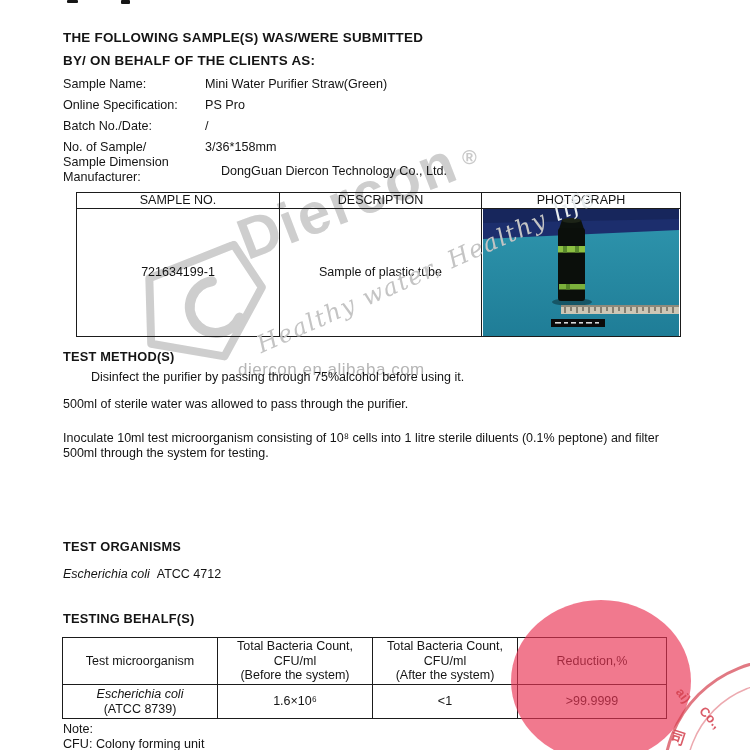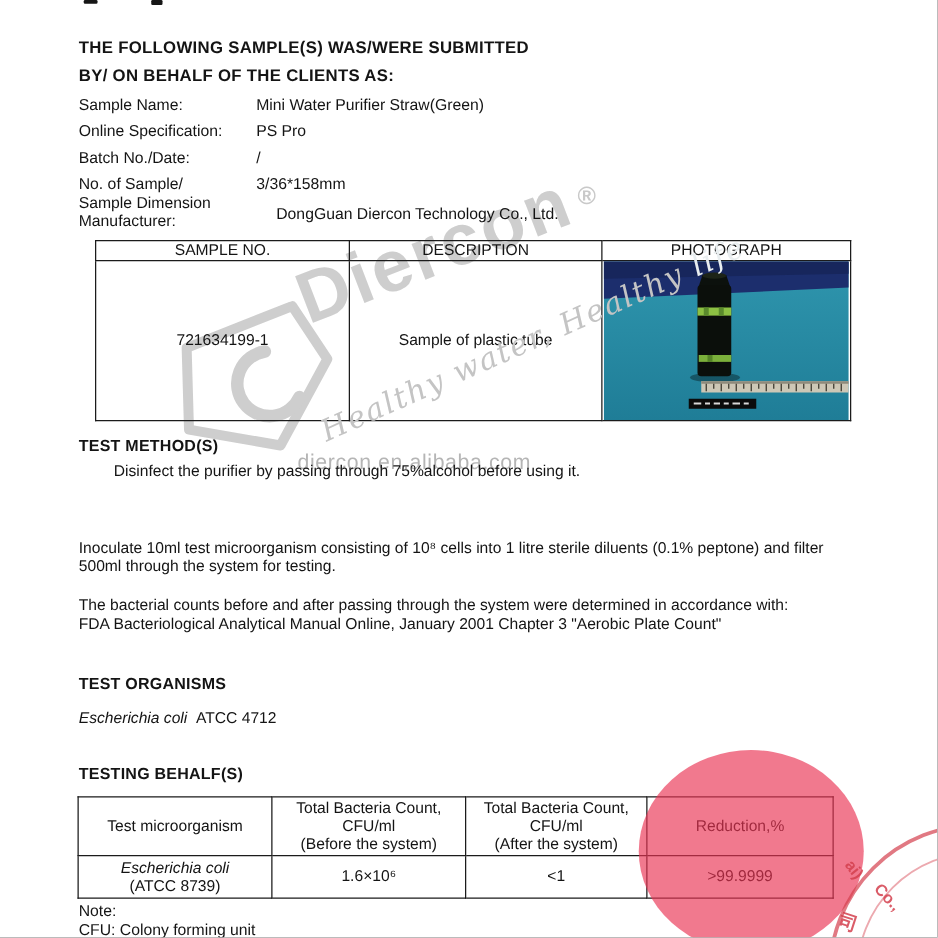--- a/index.html
+++ b/index.html
@@ -192,24 +192,23 @@
             </g>
           </svg>
         </span>
       </td>
     </tr>
   </tbody>
     </table>
 
   <div class="section-heading" style="top:349px;">TEST METHOD(S)</div>
   <div class="para" style="top:370px;margin-left:28px;">Disinfect the purifier  by passing through 75%alcohol before using it.</div>
+  <div class="para" style="top:397px;">500ml of sterile water was allowed to pass through the purifier.</div>
   <div class="para pre" style="top:431px;">Inoculate 10ml test microorganism consisting of 10⁸ cells into 1 litre sterile diluents (0.1% peptone) and filter
 500ml through the system for testing.</div>
-  <div class="para pre" style="top:477px;">The bacterial counts before and after passing through the system were determined in accordance with:
-FDA Bacteriological Analytical Manual Online, January 2001 Chapter 3 "Aerobic Plate Count"</div>
 
   <div class="section-heading" style="top:539px;">TEST ORGANISMS</div>
   <div class="para" style="top:567px;"><span class="italic">Escherichia coli</span>&nbsp;&nbsp;<span>ATCC 4712</span></div>
 
   <div class="section-heading" style="top:611px;">TESTING BEHALF(S)</div>
 
   <table class="doc" id="results-table">
     <colgroup>
         <col style="width:155px">
         <col style="width:155px">

